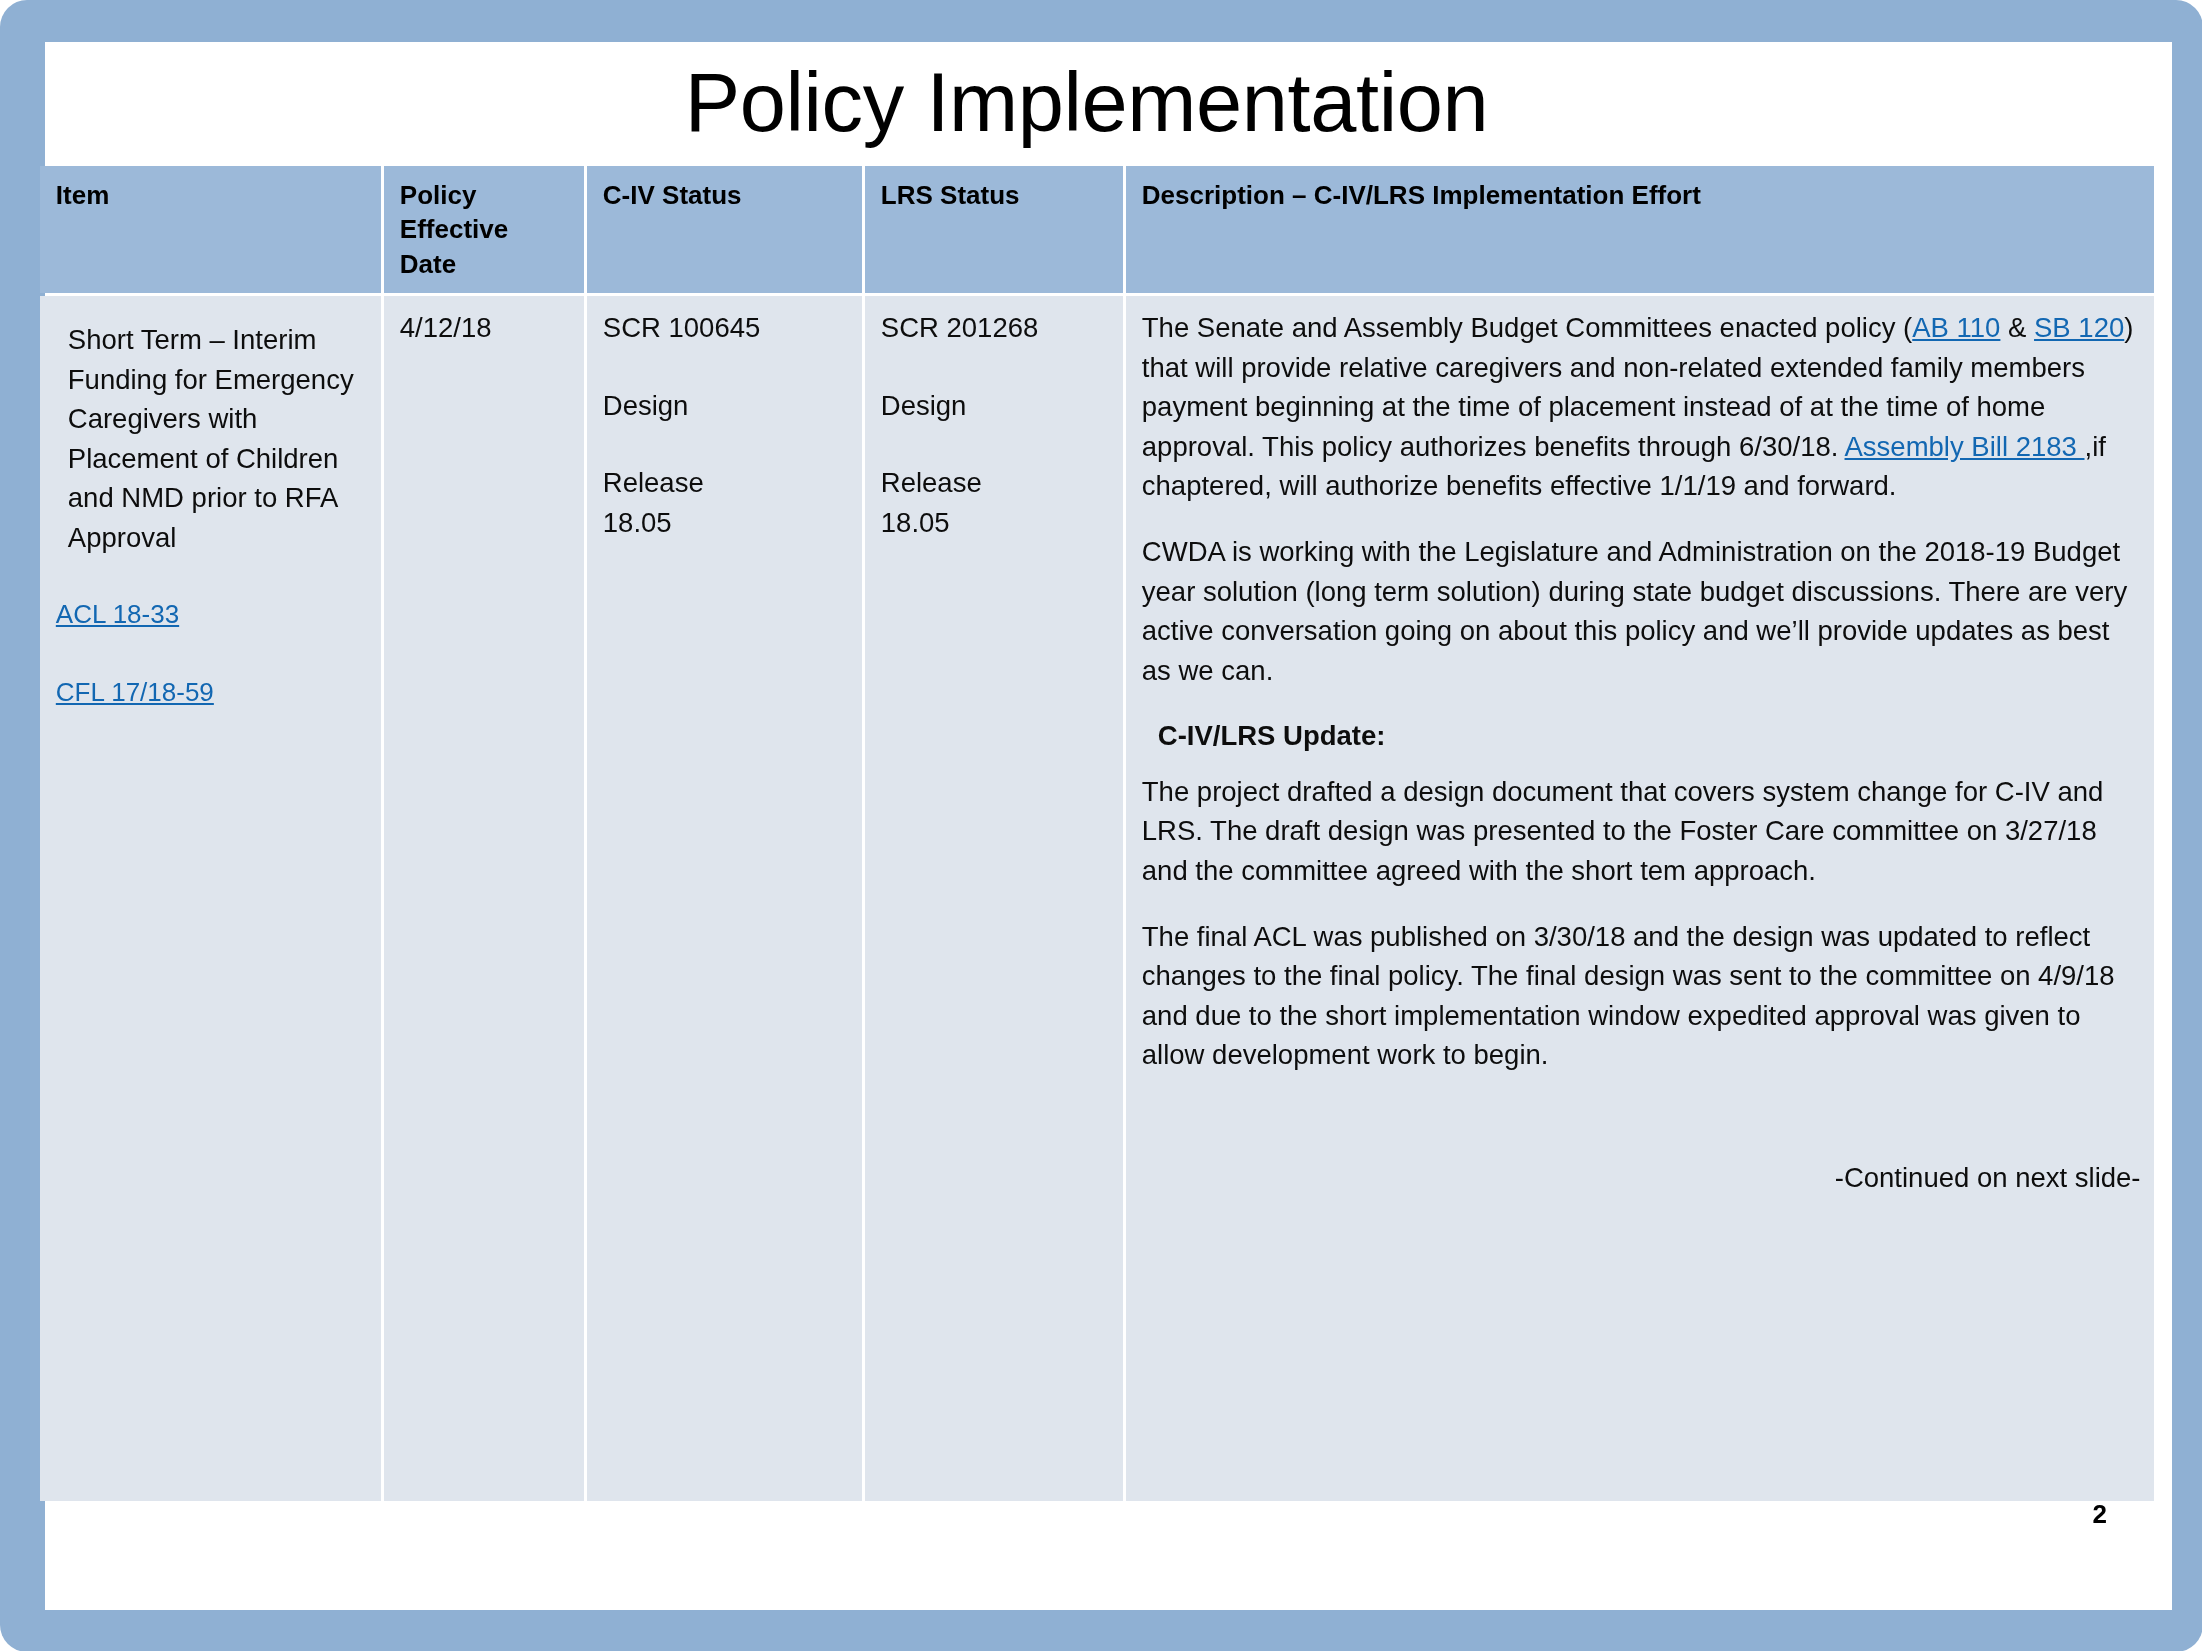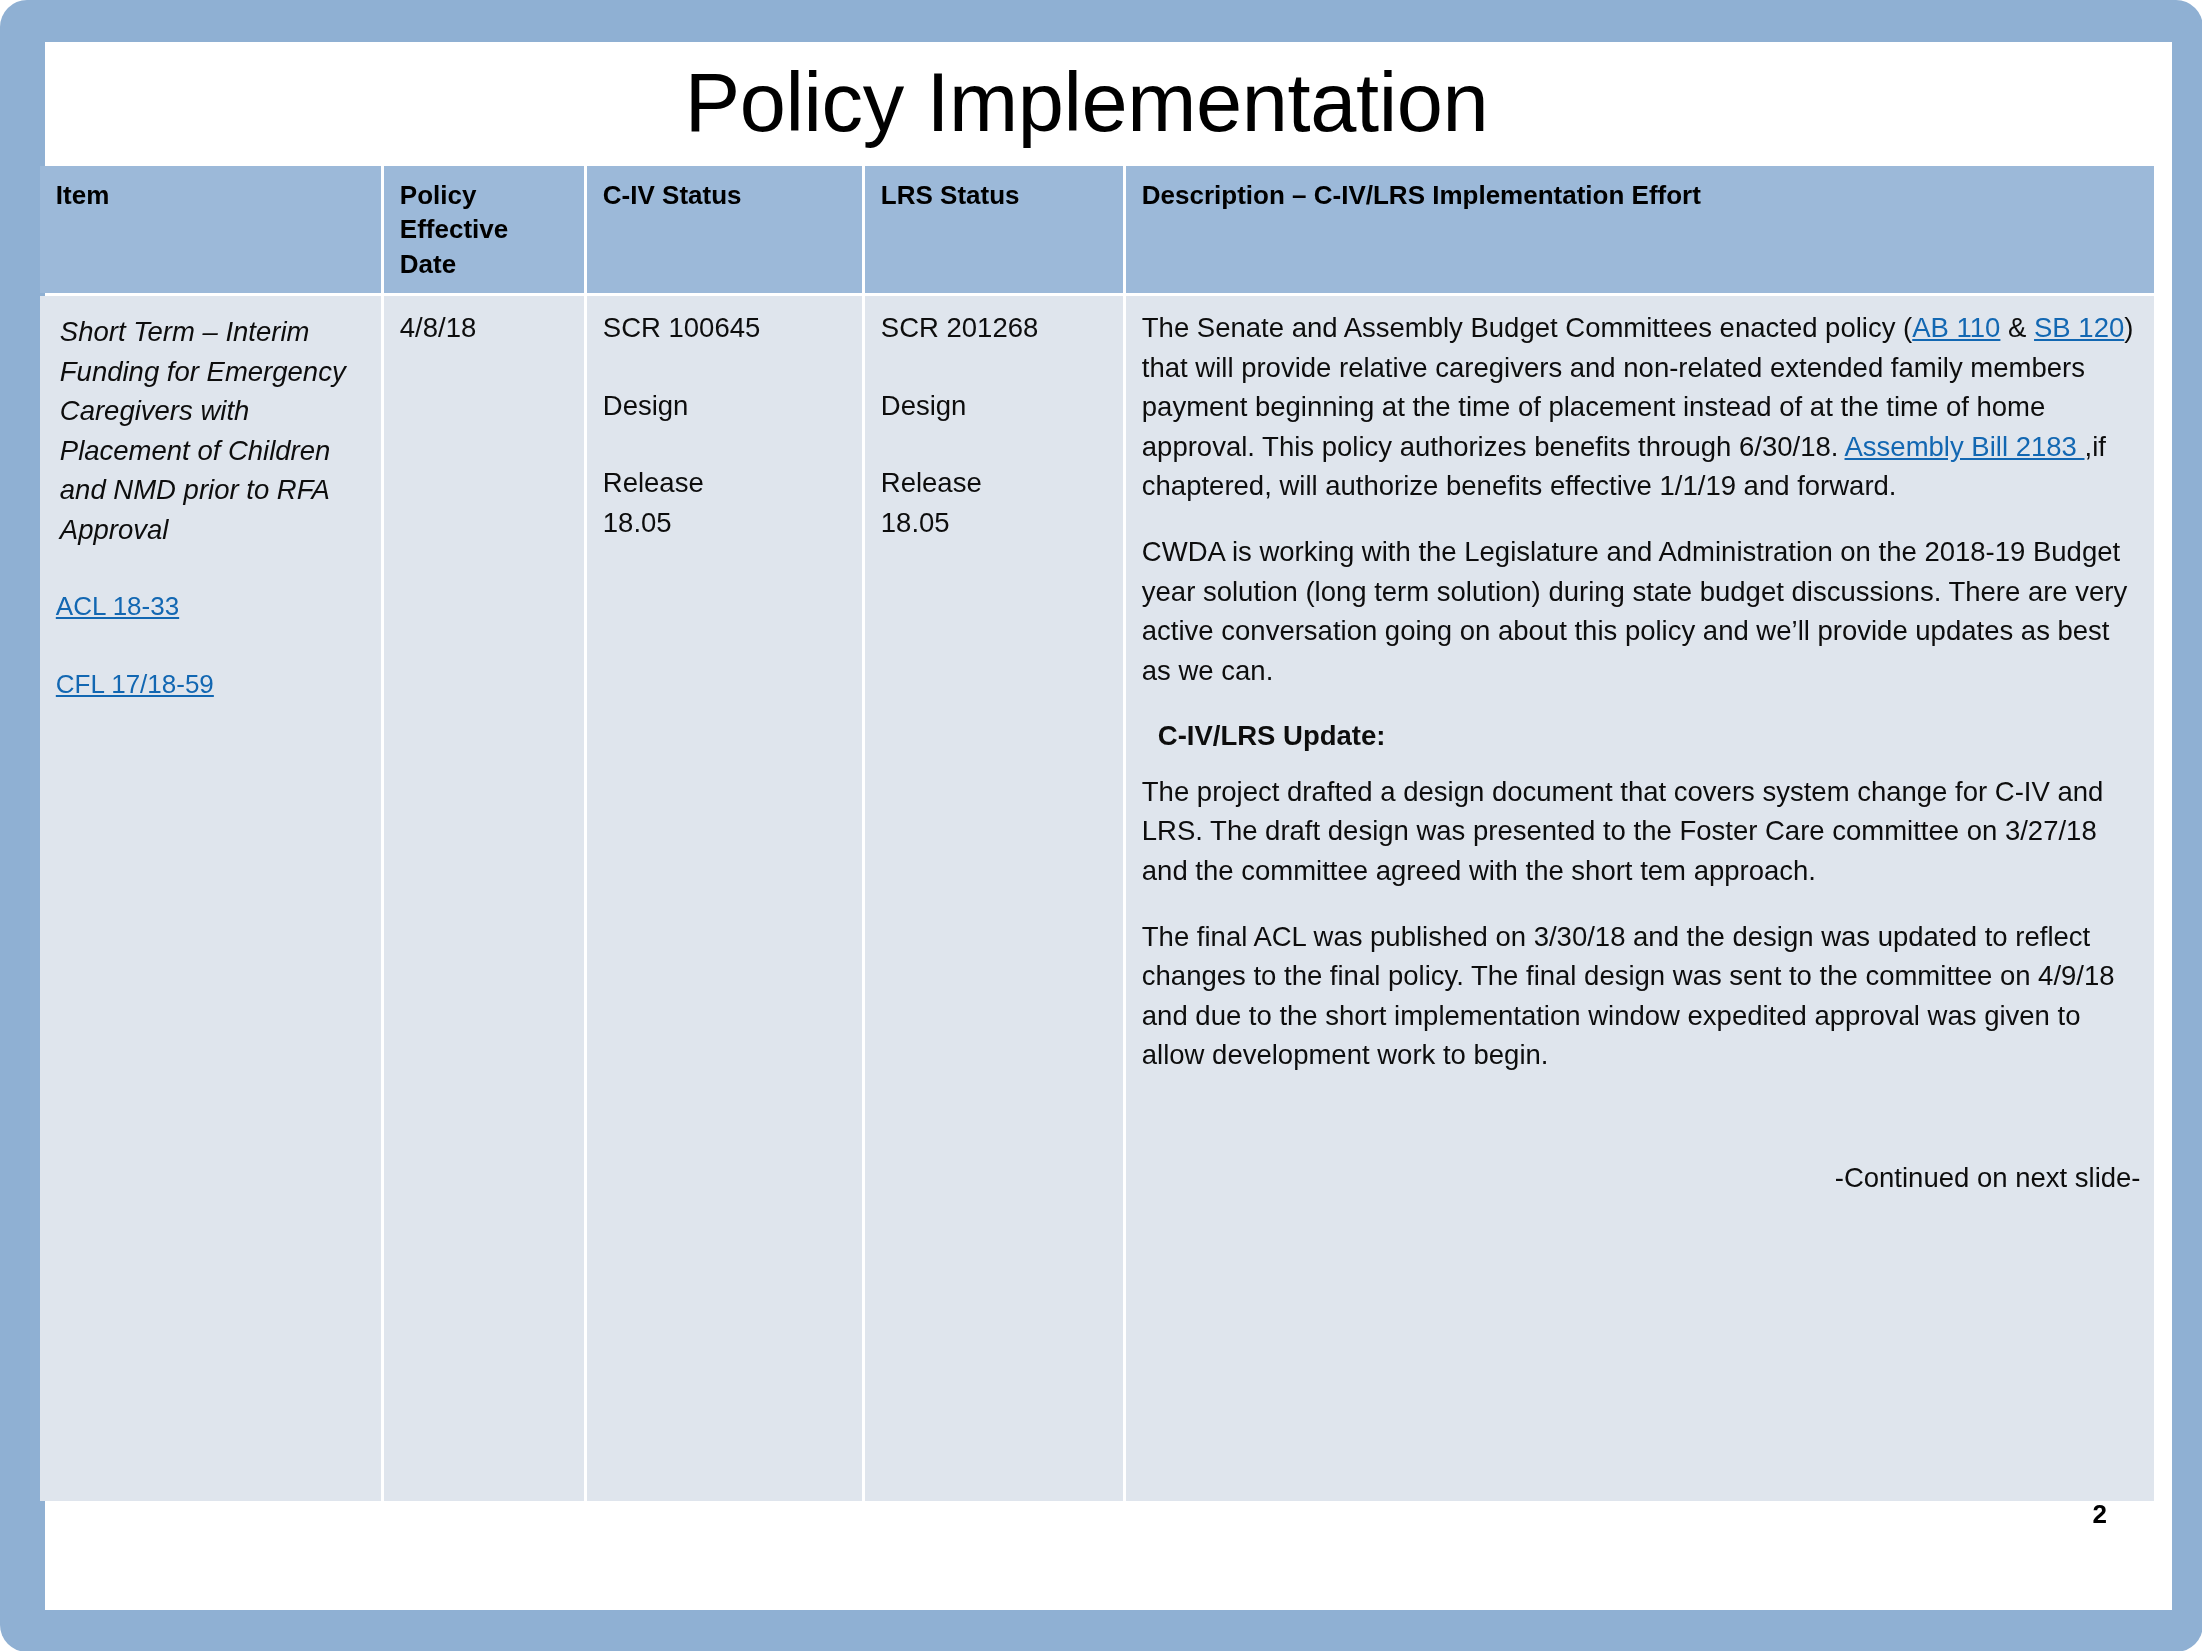--- a/index.html
+++ b/index.html
@@ -93,23 +93,22 @@
   }
 
   
   col.c-item   { width: 341px; }
   col.c-date   { width: 200px; }
   col.c-civ    { width: 275px; }
   col.c-lrs    { width: 258px; }
   col.c-desc   { width: 1028px; }
 
   .cell-title {
-    margin: 4px;
+    margin: 12px;
     white-space: pre-line;
-    font-style: italic;
   }
 
   .cell-links {
     margin-top: 38px;
   }
   .cell-links a {
     display: block;
     color: #1267b2;
     text-decoration: underline;
     margin-bottom: 41px;
@@ -184,21 +183,21 @@
 
           <td>
             <p class="cell-title">Short Term – Interim Funding for Emergency Caregivers with Placement of Children and NMD prior to RFA Approval</p>
             <div class="cell-links">
               <a href="#">ACL 18-33</a>
               <a href="#">CFL 17/18-59</a>
             </div>
           </td>
 
           <td>
-            <p class="status-line tight">4/8/18</p>
+            <p class="status-line tight">4/12/18</p>
           </td>
 
           <td>
             <p class="status-line">SCR 100645</p>
             <p class="status-line">Design</p>
             <p class="status-line tight">Release</p>
             <p class="status-line tight">18.05</p>
           </td>
 
           <td>

